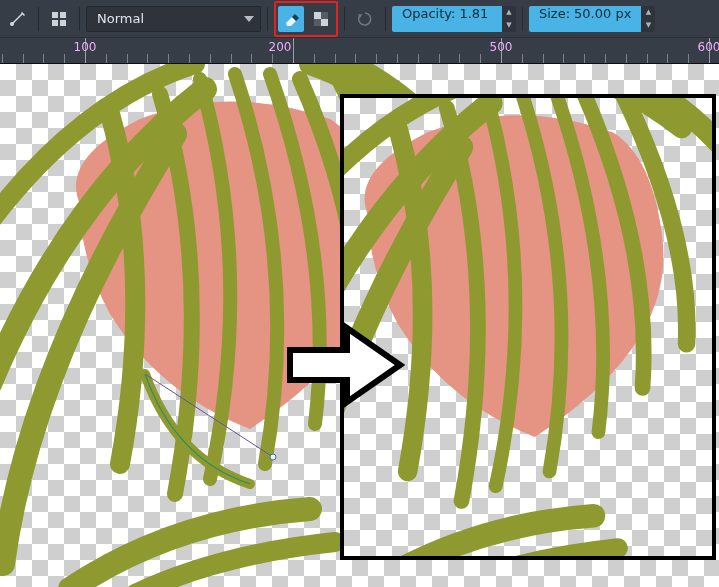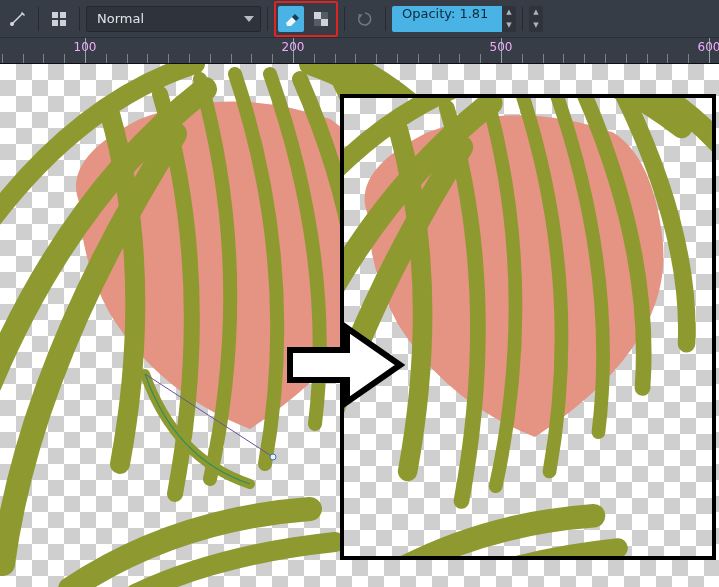--- a/index.html
+++ b/index.html
@@ -204,41 +204,45 @@
       <span>1.81</span>
     </div>
     <div class="spin-arrows">
       <div class="ar">▲</div>
       <div class="ar">▼</div>
     </div>
   </div>
   <div class="tb-sep"></div>
 
   <div class="spin-wrap">
+    <div class="spin-field size">
+      <span>Size:</span>
+      <span>50.00 px</span>
+    </div>
     <div class="spin-arrows">
       <div class="ar">▲</div>
       <div class="ar">▼</div>
     </div>
   </div>
 </div>
 
 <div class="ruler" id="ruler">
     <div class="tick-major" style="left: 85px;"></div>
     <div class="tick-label" style="left: 85px;">100</div>
     <div class="tick-minor" style="left: 105.8px;"></div>
     <div class="tick-minor" style="left: 126.6px;"></div>
     <div class="tick-minor" style="left: 147.4px;"></div>
     <div class="tick-minor" style="left: 168.2px;"></div>
     <div class="tick-minor" style="left: 189px;"></div>
     <div class="tick-minor" style="left: 209.8px;"></div>
     <div class="tick-minor" style="left: 230.6px;"></div>
     <div class="tick-minor" style="left: 251.4px;"></div>
     <div class="tick-minor" style="left: 272.2px;"></div>
     <div class="tick-major" style="left: 293px;"></div>
-    <div class="tick-label" style="left: 293px;">200</div>
+    <div class="tick-label" style="left: 280px;">200</div>
     <div class="tick-minor" style="left: 313.8px;"></div>
     <div class="tick-minor" style="left: 334.6px;"></div>
     <div class="tick-minor" style="left: 355.4px;"></div>
     <div class="tick-minor" style="left: 376.2px;"></div>
     <div class="tick-minor" style="left: 397px;"></div>
     <div class="tick-minor" style="left: 417.8px;"></div>
     <div class="tick-minor" style="left: 438.6px;"></div>
     <div class="tick-minor" style="left: 459.4px;"></div>
     <div class="tick-minor" style="left: 480.2px;"></div>
     <div class="tick-major" style="left: 501px;"></div>

